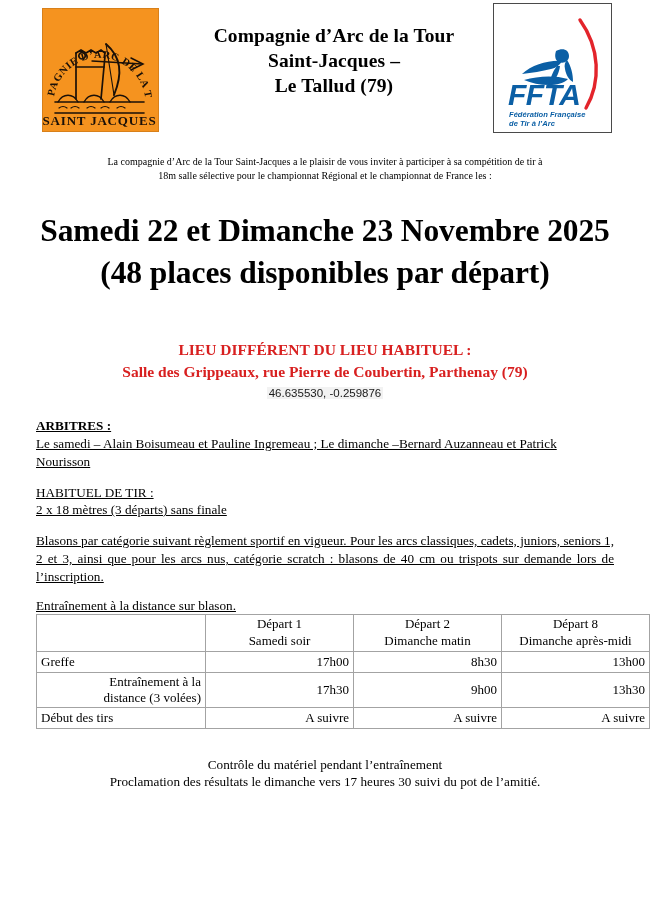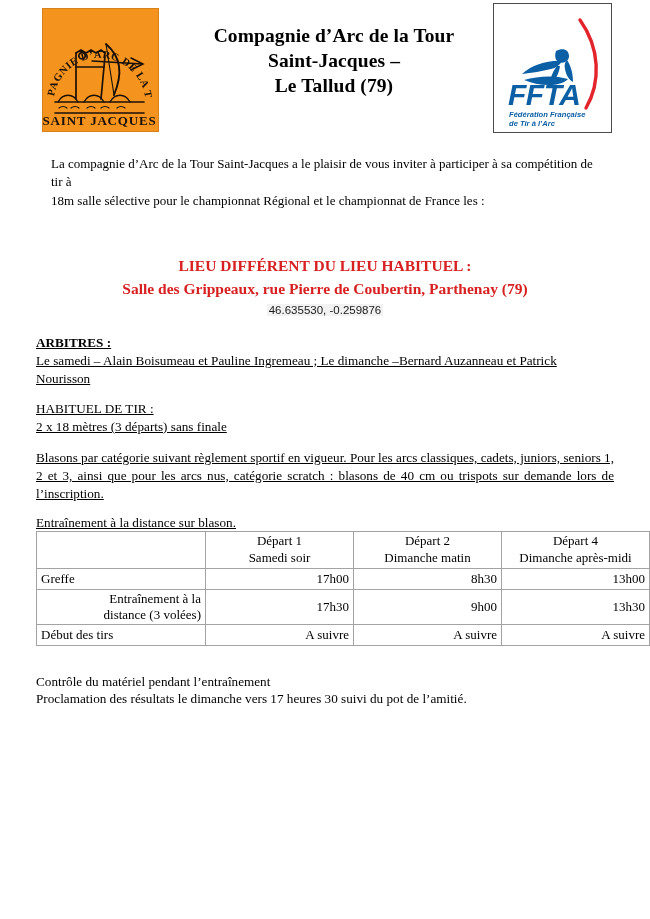--- a/index.html
+++ b/index.html
@@ -62,21 +62,22 @@
     width: 119px;
     height: 130px;
     background: #86efac;
     border: 1px solid #4a4a4a;
     box-sizing: border-box;
   }
   .logo-ffta svg { display: block; }
 
   
   .intro {
-    font-size: 13px;
+    text-align: center;
+    font-size: 10px;
     line-height: 1.42;
     margin: 7px 15px 0 15px;
   }
 
   
   .bigdate {
     text-align: center;
     font-weight: bold;
     font-size: 31.5px;
     line-height: 1.32;
@@ -151,21 +152,21 @@
   td.cell-center { text-align: right; }
   td.cell-left { text-align: left; padding-left: 5px; }
   .hdr-two { line-height: 1.28; }
 
   
   .notes {
     margin-top: 27px;
     font-size: 13.2px;
     line-height: 1.34;
   }
-  .notes p { margin: 0; }
+  .notes p { margin: 0; text-align: center; }
 </style>
 </head>
 <body>
 
 <div class="page">
 
   <div class="header">
 
     <div class="logo-cadt">
       <svg width="113" height="120" viewBox="0 0 113 120" xmlns="http://www.w3.org/2000/svg">
@@ -228,20 +229,24 @@
         <text x="15" y="122" font-family="Liberation Sans, sans-serif" font-size="7.6" font-weight="bold" font-style="italic" fill="#0B5FA5">de Tir à l’Arc</text>
       </svg>
     </div>
   </div>
 
   <div class="intro">
     <div>La compagnie d’Arc de la Tour Saint-Jacques a le plaisir de vous inviter à participer à sa compétition de tir à</div>
     <div>18m salle sélective pour le championnat Régional et le championnat de France les :</div>
   </div>
 
+  <div class="bigdate">
+    <div>Samedi 22 et Dimanche 23 Novembre 2025</div>
+    <div>(48 places disponibles par départ)</div>
+  </div>
 
   <div class="location">
     <div class="loc-line1">LIEU DIFFÉRENT DU LIEU HABITUEL :</div>
     <div class="loc-line2">Salle des Grippeaux, rue Pierre de Coubertin, Parthenay (79)</div>
     <div class="loc-coords">46.635530, -0.259876</div>
   </div>
 
   <div class="body-block">
     <p class="bold-label">ARBITRES :</p>
     <p>Le samedi – Alain Boisumeau et Pauline Ingremeau ; Le dimanche –Bernard Auzanneau et Patrick Nourisson</p>
@@ -266,21 +271,21 @@
         <td class="col-label"></td>
         <td class="col-dep hdr-two">
           <div>Départ 1</div>
           <div>Samedi soir</div>
         </td>
         <td class="col-dep hdr-two">
           <div>Départ 2</div>
           <div>Dimanche matin</div>
         </td>
         <td class="col-dep hdr-two">
-          <div>Départ 4</div>
+          <div>Départ 8</div>
           <div>Dimanche après-midi</div>
         </td>
       </tr>
 
       <tr>
         <td class="col-label cell-left">Greffe</td>
         <td class="col-dep cell-center">17h00</td>
         <td class="col-dep cell-center">8h30</td>
         <td class="col-dep cell-center">13h00</td>
       </tr>

